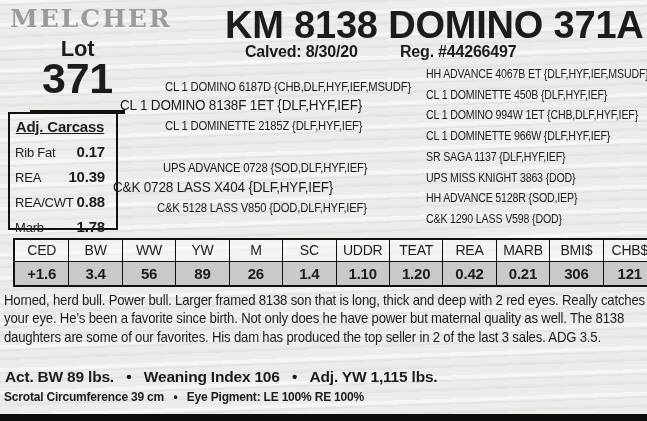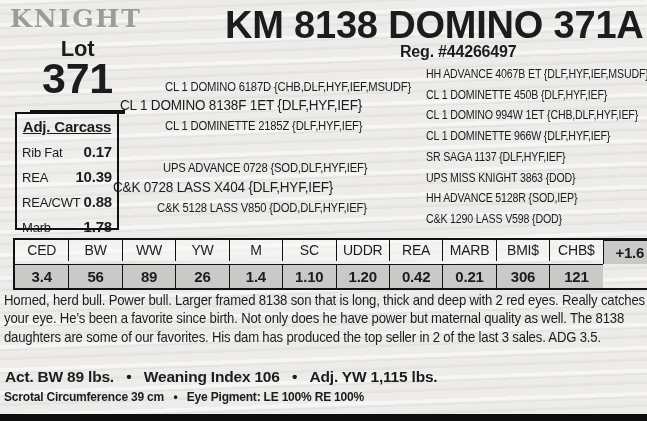--- a/index.html
+++ b/index.html
@@ -35,23 +35,23 @@
     left:30px;top:57px;width:95px;text-align:center;
     font-size:43px;font-weight:bold;line-height:1.0;
     border-bottom:4px solid #111;padding-bottom:10px;
   }
 
   .bull-name{left:225px;top:4px;width:418px;text-align:center;font-size:38px;font-weight:bold;}
   .calved{left:245px;top:43px;font-size:16px;font-weight:bold;}
   .reg{left:400px;top:43px;font-size:16px;font-weight:bold;}
 
   .carcass-box{
-    left:15px;top:112px;width:90px;height:104px;
+    left:8px;top:112px;width:90px;height:104px;
     border:2px solid #111;
-    padding:4px 5px 6px 5px;
+    padding:4px 11px 6px 5px;
     background:rgba(255,255,255,.12);
   }
   .carcass-title{font-size:15px;font-weight:bold;text-decoration:underline;text-align:center;margin-bottom:5px;}
   .carcass-row{display:flex;justify-content:space-between;align-items:baseline;margin-top:8px;}
   .carcass-row .lbl{font-size:13px;}
   .carcass-row .val{font-size:15px;font-weight:bold;}
 
   .ped{font-size:12.5px;}
   .ped-parent{font-size:15px;}
   .gen3{left:426px;top:64px;line-height:20.7px;font-size:12.5px;}
@@ -79,25 +79,26 @@
   .stats1{left:5px;top:368px;font-size:15.5px;font-weight:bold;}
   .stats2{left:4px;top:390px;font-size:12px;font-weight:bold;}
 
   .bottom-bar{left:0;top:414px;width:647px;height:7px;background:#0d0d0d;}
 </style>
 </head>
 <body>
 
 <div class="page">
 
-  <div class="abs logo">KNIGHT</div>
+  <div class="abs logo">MELCHER</div>
   <div class="abs lot-label">Lot</div>
   <div class="abs lot-number">371</div>
 
   <div class="abs bull-name">KM 8138 DOMINO 371A</div>
+  <div class="abs calved">Calved: 8/30/20</div>
   <div class="abs reg">Reg. #44266497</div>
 
   <div class="abs carcass-box">
     <div class="carcass-title">Adj. Carcass</div>
     <div class="carcass-row">
       <span class="lbl">Rib Fat</span>
       <span class="val">0.17</span>
     </div>
     <div class="carcass-row">
       <span class="lbl">REA</span>
@@ -133,20 +134,21 @@
   </div>
 
   <div class="epd-table">
     <div class="cell h">CED</div>
     <div class="cell h">BW</div>
     <div class="cell h">WW</div>
     <div class="cell h">YW</div>
     <div class="cell h">M</div>
     <div class="cell h">SC</div>
     <div class="cell h">UDDR</div>
+    <div class="cell h">TEAT</div>
     <div class="cell h">REA</div>
     <div class="cell h">MARB</div>
     <div class="cell h">BMI$</div>
     <div class="cell h">CHB$</div>
     <div class="cell v">+1.6</div>
     <div class="cell v">3.4</div>
     <div class="cell v">56</div>
     <div class="cell v">89</div>
     <div class="cell v">26</div>
     <div class="cell v">1.4</div>

